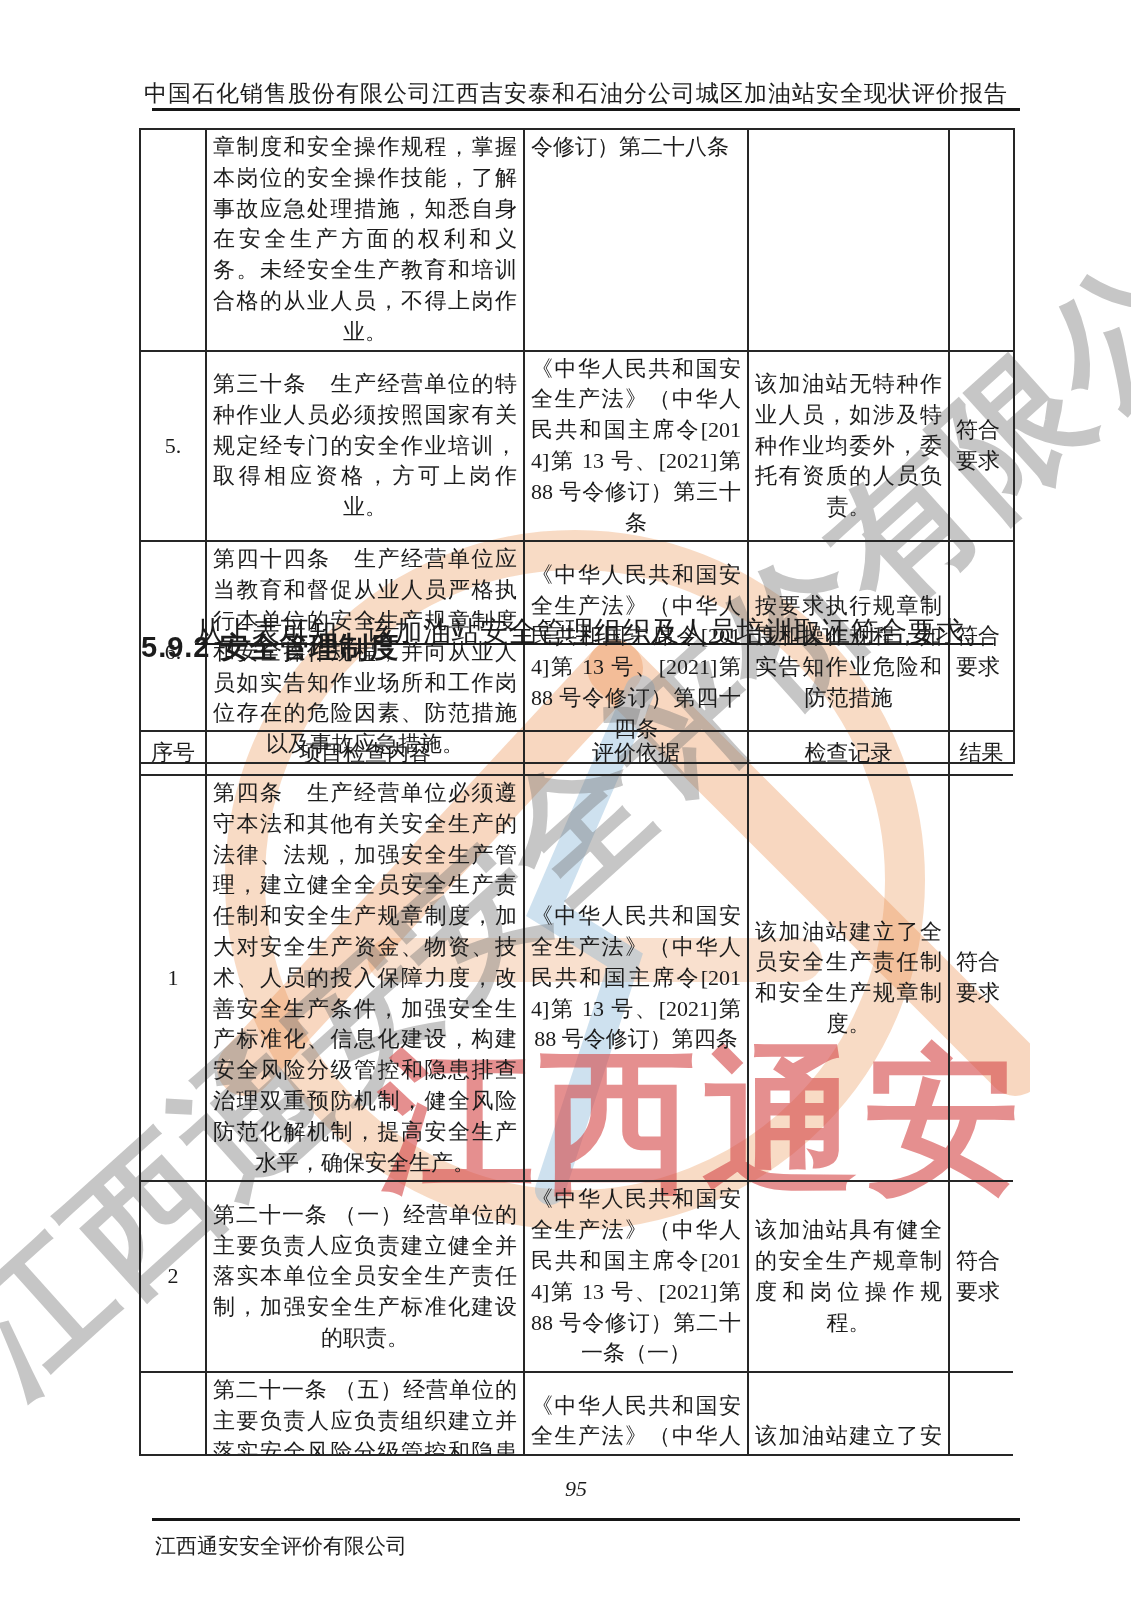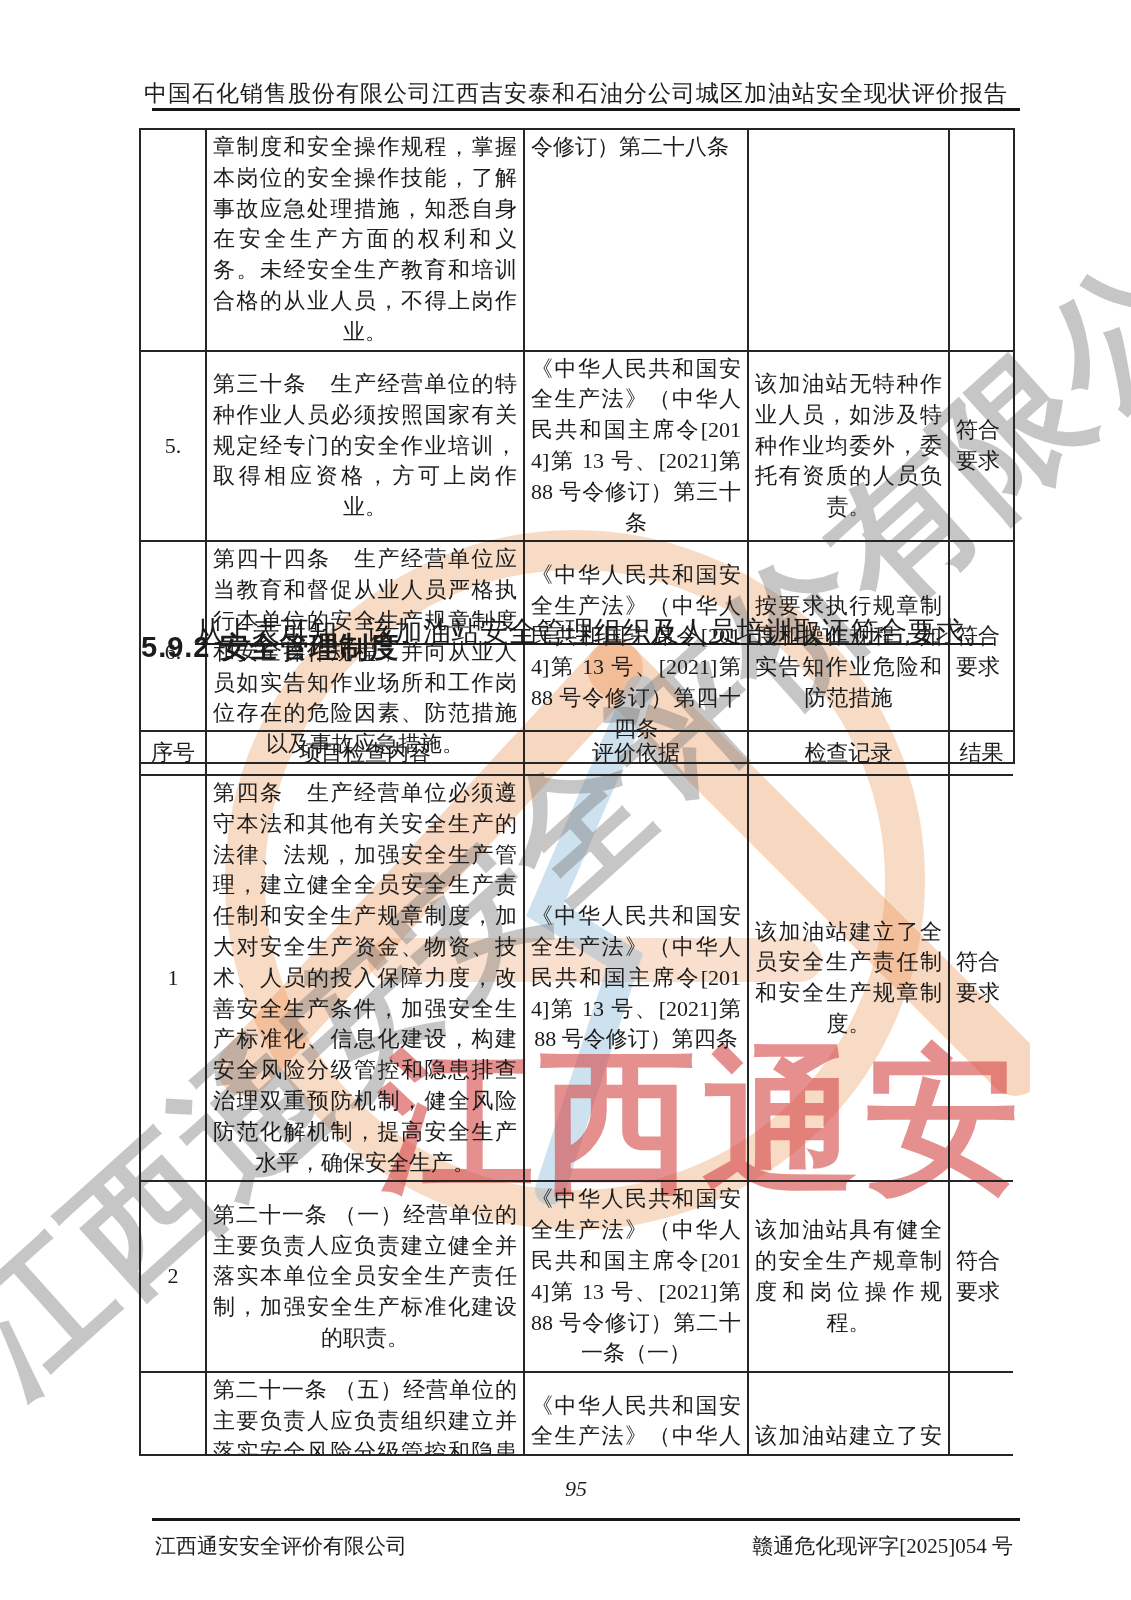--- a/index.html
+++ b/index.html
@@ -147,16 +147,15 @@
           <td class="c-mid">符合要求</td>
         </tr>
 
       </tbody>
         </table>
     </div>
 
     <div class="ftr-pagenum">95</div>
     <div class="ftr-rule"></div>
     <div class="ftr-left">江西通安安全评价有限公司</div>
-    <div class="ftr-right">赣通危化现评字[2025]054 号</div>
 
   </div>
 </div>
 
 </body></html>

